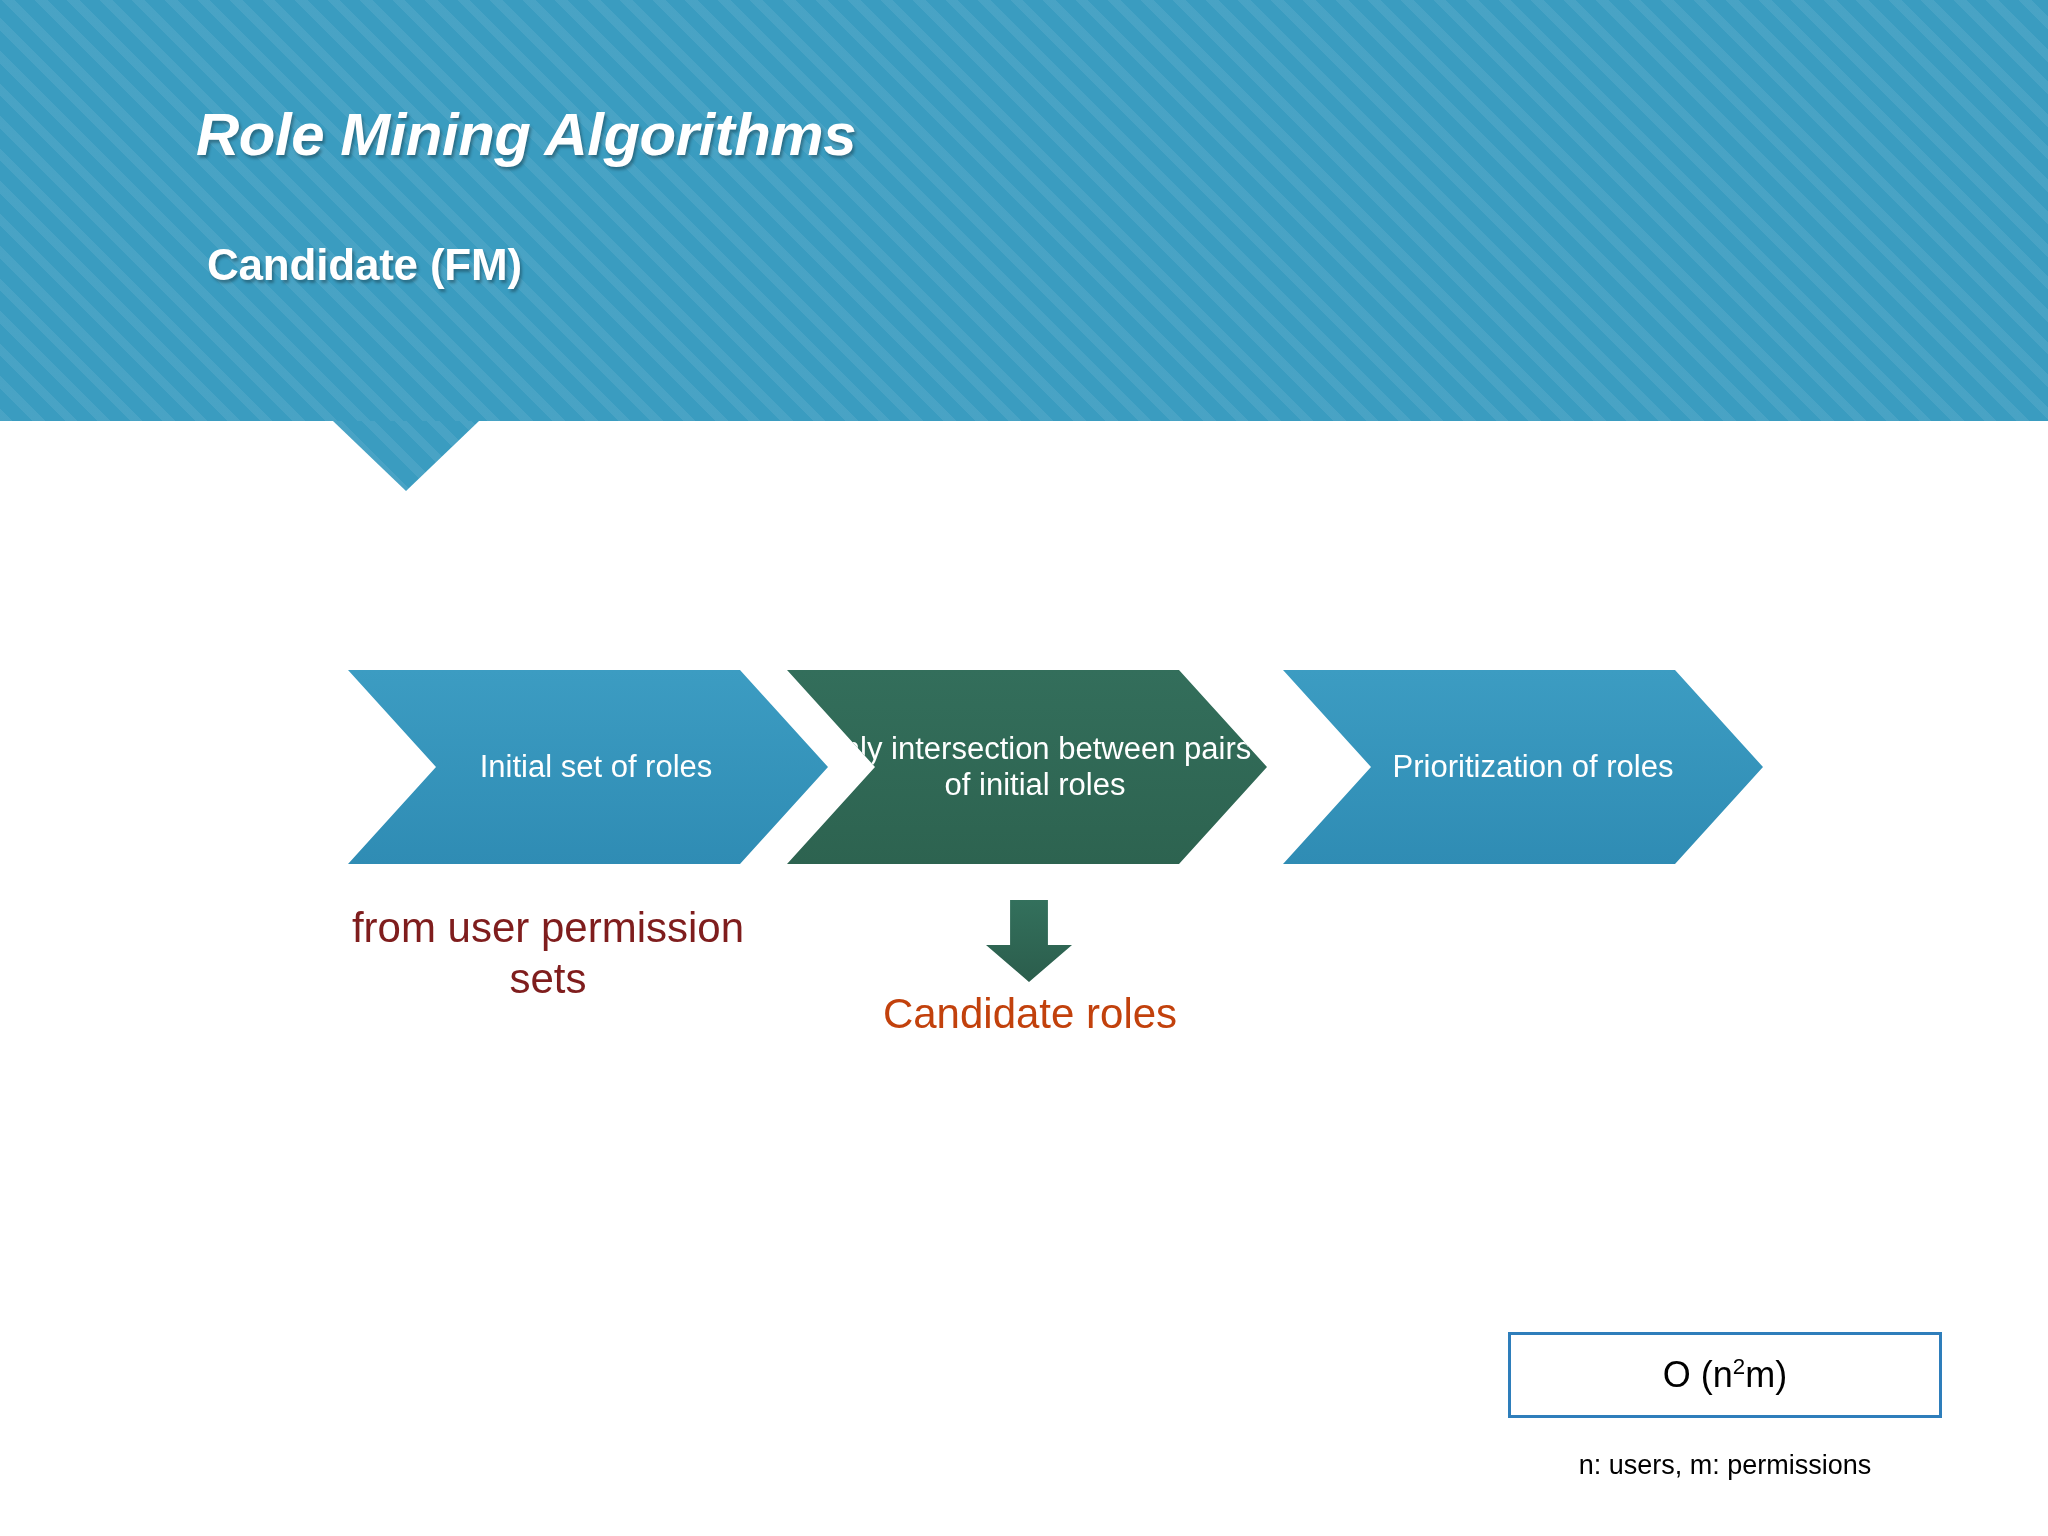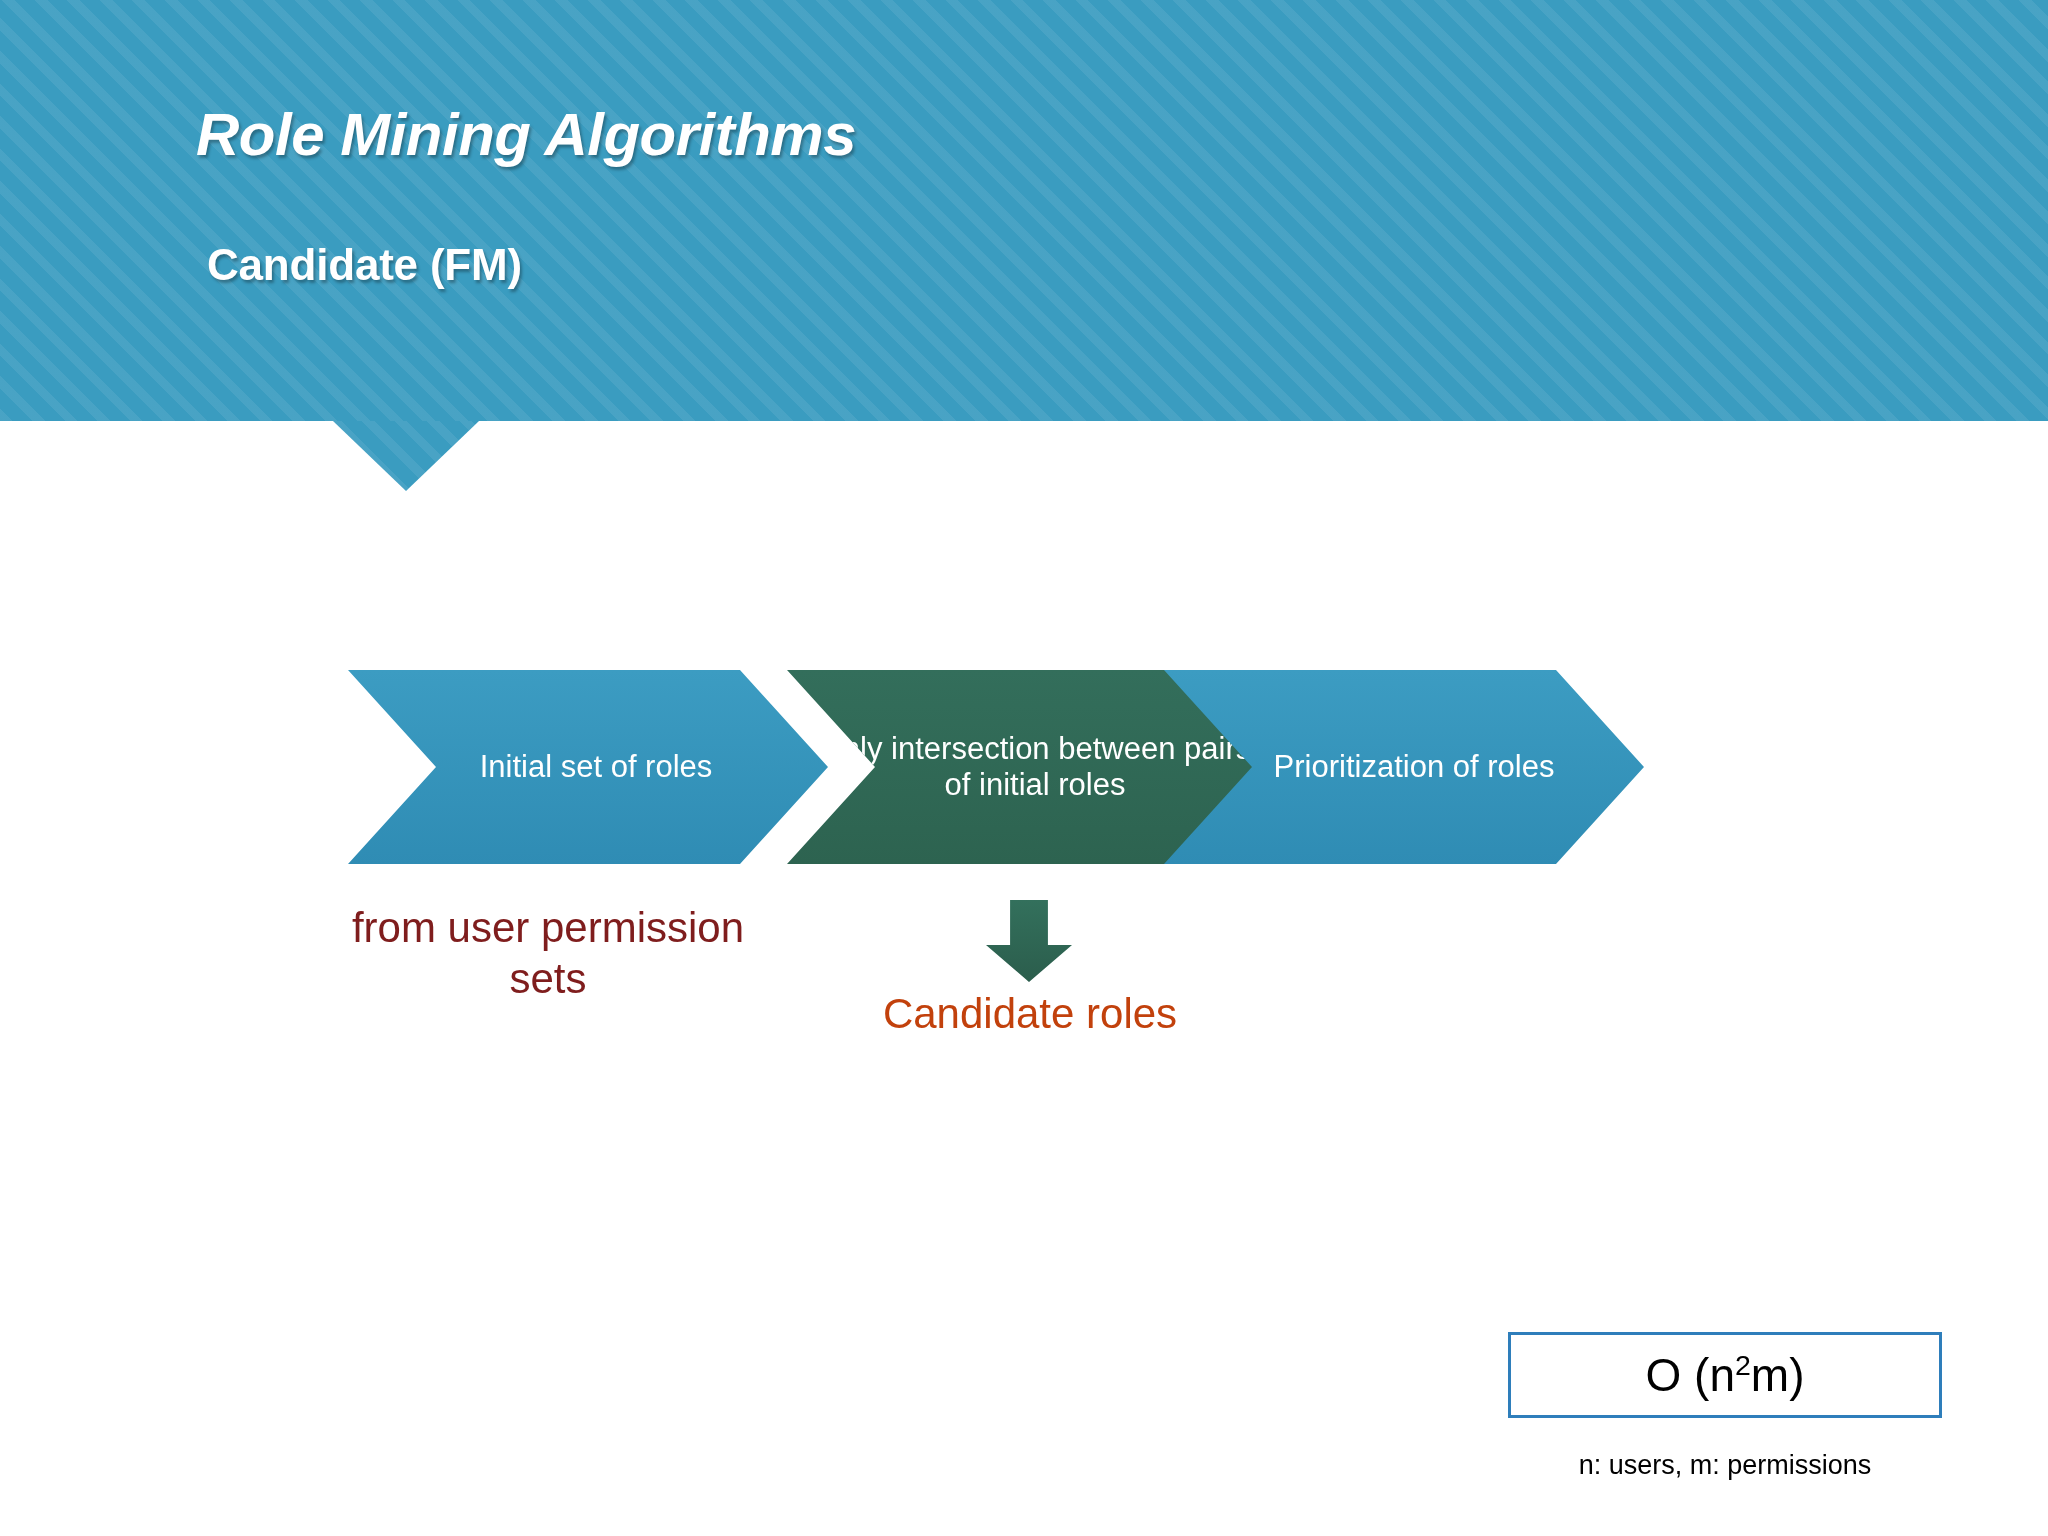--- a/index.html
+++ b/index.html
@@ -105,21 +105,21 @@
     left: 348px;
     width: 480px;
     clip-path: polygon(0 0, calc(100% - 88px) 0, 100% 50%, calc(100% - 88px) 100%, 0 100%, 88px 50%);
   }
   #chevron-2 {
     left: 787px;
     width: 480px;
     clip-path: polygon(0 0, calc(100% - 88px) 0, 100% 50%, calc(100% - 88px) 100%, 0 100%, 88px 50%);
   }
   #chevron-3 {
-    left: 1164px;
+    left: 1283px;
     width: 480px;
     clip-path: polygon(0 0, calc(100% - 88px) 0, 100% 50%, calc(100% - 88px) 100%, 0 100%, 88px 50%);
   }
   #chevron-1 .chev-label { transform: translateX(8px); }
   #chevron-2 .chev-label { transform: translateX(8px); }
   #chevron-3 .chev-label { transform: translateX(10px); }
 
   
   #caption-from-user {
     position: absolute;
@@ -159,21 +159,21 @@
     width: 434px;
     height: 86px;
     box-sizing: border-box;
     border: 3px solid #2e7ebb;
     background: #ffffff;
     display: flex;
     align-items: center;
     justify-content: center;
   }
   #complexity-value {
-    font-size: 46px;
+    font-size: 36px;
     color: #000000;
     white-space: nowrap;
   }
   #complexity-value sup {
     font-size: 0.62em;
     vertical-align: super;
     line-height: 0;
   }
   #complexity-caption {
     position: absolute;

